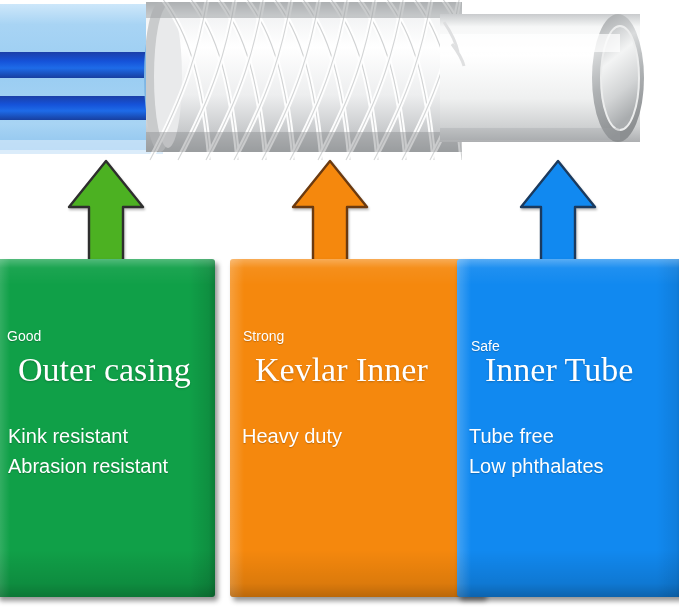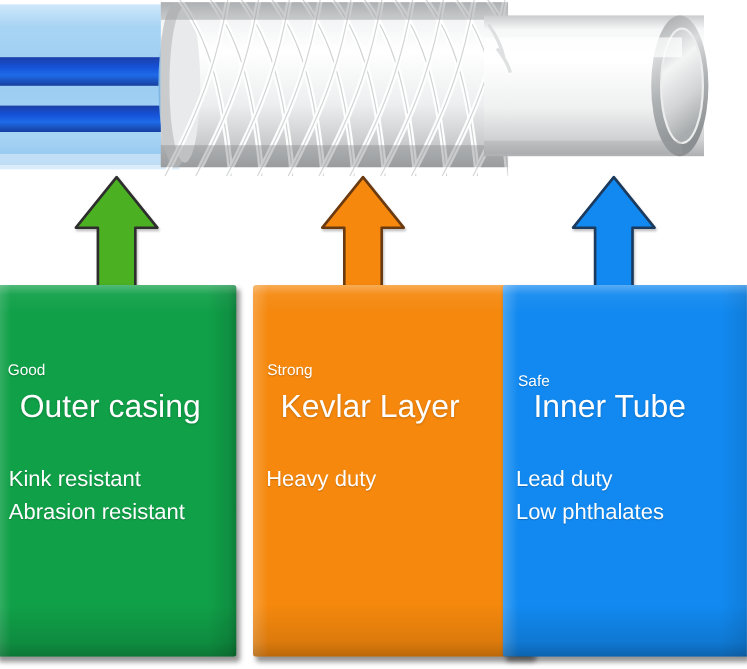--- a/index.html
+++ b/index.html
@@ -76,23 +76,24 @@
   .panel-text{position:absolute;left:0;top:0;right:0;bottom:0;padding:0 10px;}
 
   .t-qualifier{
     position:absolute;left:12px;
     font-size:14px;line-height:22px;font-weight:400;
     text-shadow:0 1px 1px rgba(0,0,0,0.22);
     white-space:nowrap;
   }
   .t-title{
     position:absolute;left:24px;
-    font-size:29px;line-height:30px;font-weight:400;
+    font-size:34px;line-height:30px;font-weight:400;
     text-shadow:0 1px 2px rgba(0,0,0,0.22);
     white-space:nowrap;
+    font-family:Liberation Serif, serif;
   }
   .t-feature{
     position:absolute;left:12px;
     font-size:20px;line-height:24px;font-weight:400;
     text-shadow:0 1px 1px rgba(0,0,0,0.22);
     white-space:nowrap;
     text-align:center;
   }
   .t-qualifier{top:66px;}
   .t-title{top:96px;}
@@ -288,27 +289,27 @@
     <div class="t-title">Outer casing</div>
     <div class="t-feature f1">Kink resistant</div>
     <div class="t-feature f2">Abrasion resistant</div>
   </div>
   <div class="sheen"></div>
 </div>
 
 <div class="panel" id="panel-kevlar">
   <div class="panel-text">
     <div class="t-qualifier">Strong</div>
-    <div class="t-title">Kevlar Layer</div>
+    <div class="t-title">Kevlar Inner</div>
     <div class="t-feature f1">Heavy duty</div>
   </div>
   <div class="sheen"></div>
 </div>
 
 <div class="panel" id="panel-inner-tube">
   <div class="panel-text">
     <div class="t-qualifier">Safe</div>
     <div class="t-title">Inner Tube</div>
-    <div class="t-feature f1">Lead duty</div>
+    <div class="t-feature f1">Tube free</div>
     <div class="t-feature f2">Low phthalates</div>
   </div>
   <div class="sheen"></div>
 </div>
 
 </body></html>

